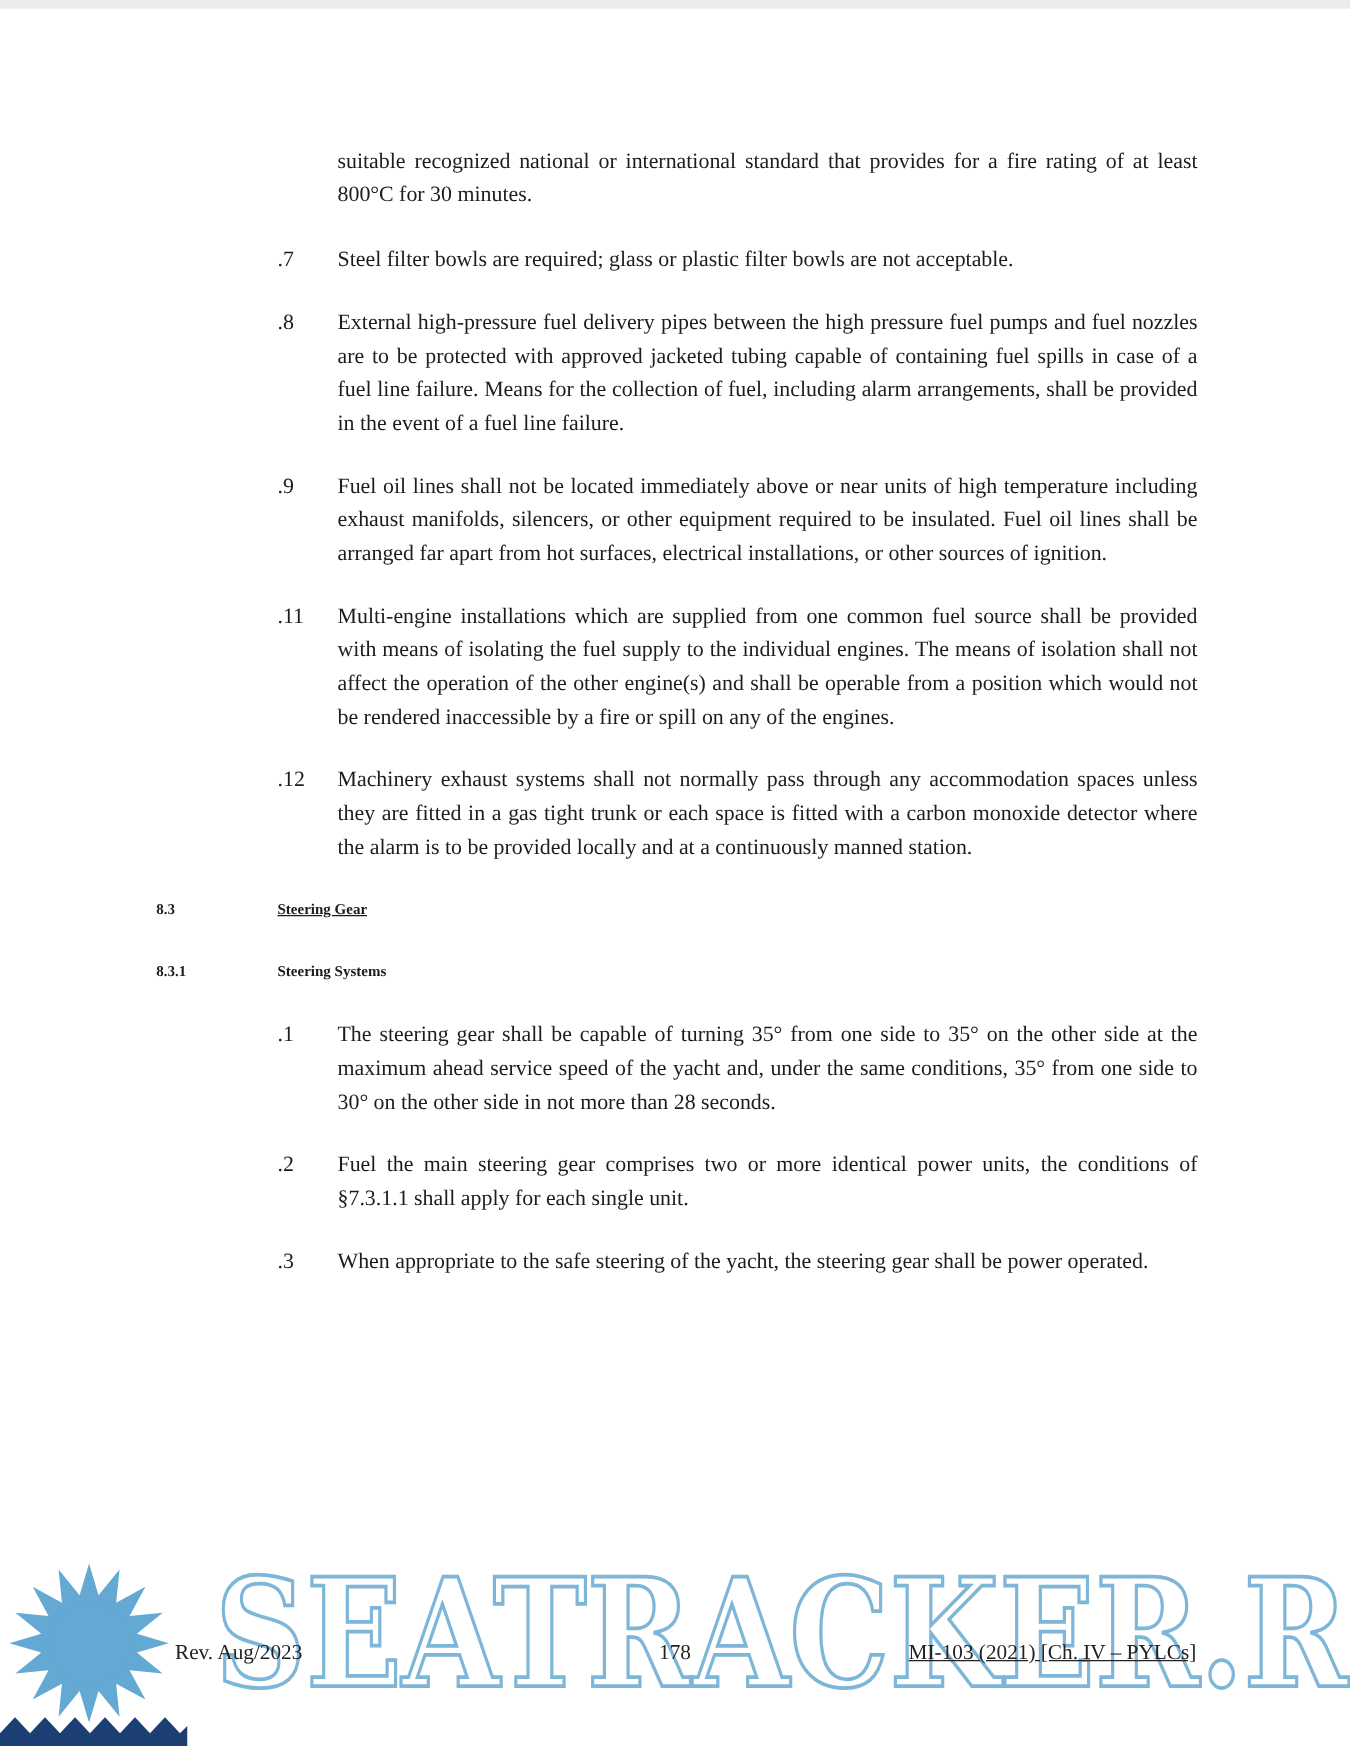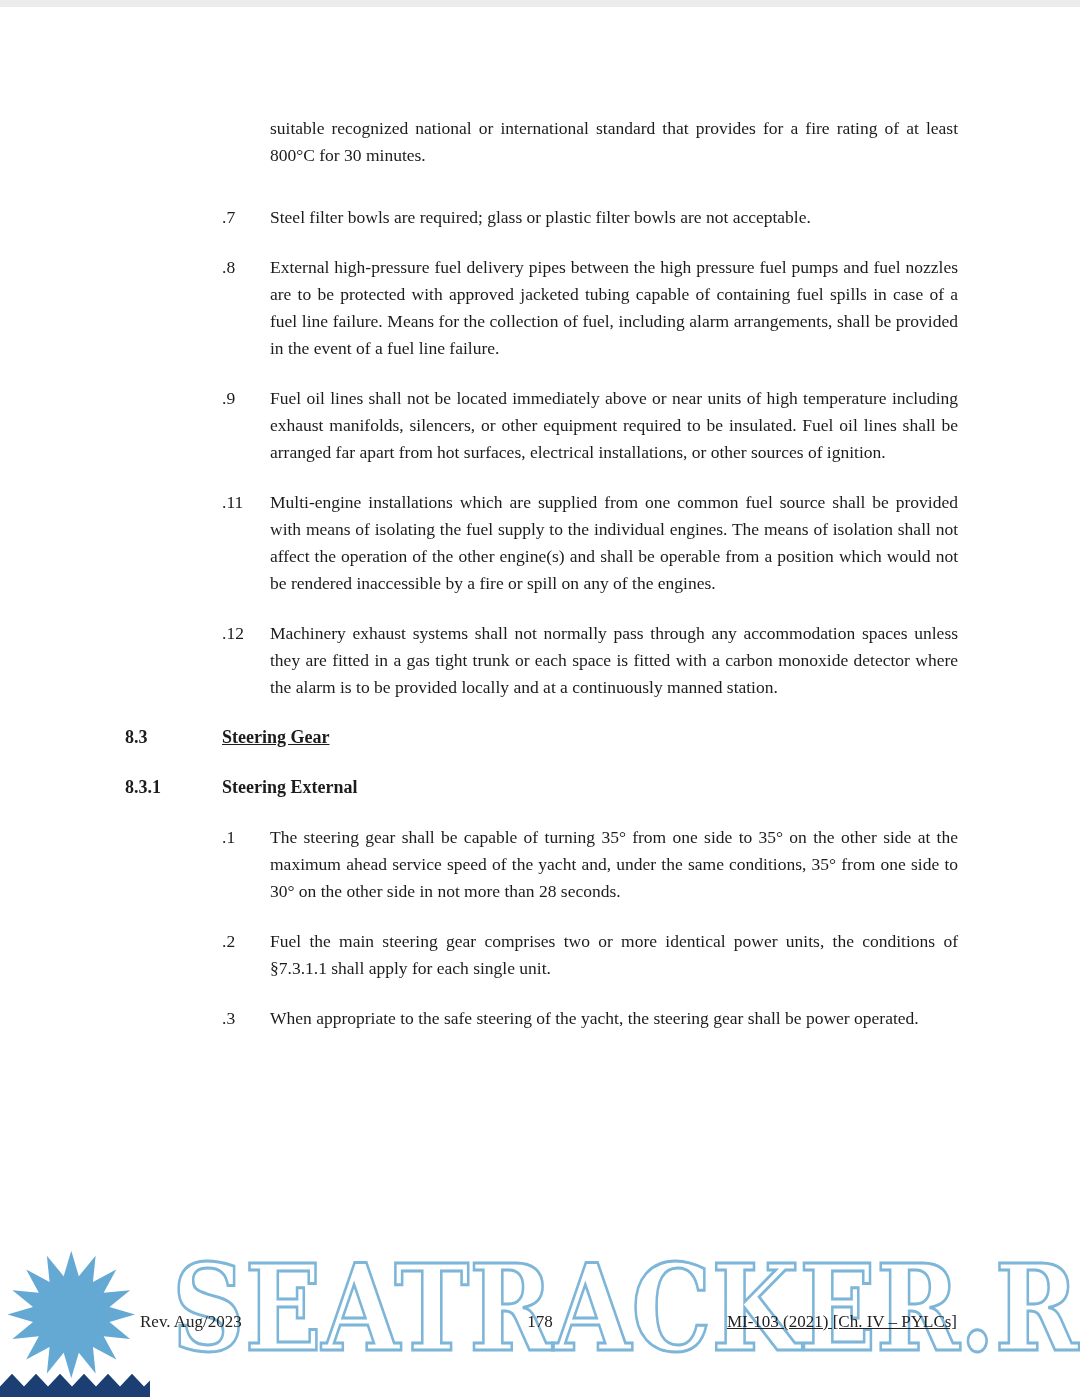--- a/index.html
+++ b/index.html
@@ -12,29 +12,29 @@
   }
   .top-edge {
     position:absolute; top:0; left:0; width:1080px; height:7px;
     background:#ececec;
   }
   .content {
     position:absolute; top:115px; left:125px; width:833px;
     font-size:17.5px; line-height:27px;
   }
   .cont-para {
-    margin-left:145px; width:688px; text-align:justify; margin-bottom:35px;
+    margin-left:145px; width:688px; text-align:justify; margin-bottom:25px;
   }
   .item {
     display:flex; margin-left:97px; margin-bottom:23px;
   }
   .item .num { flex:0 0 48px; width:48px; }
   .item .txt { width:688px; text-align:justify; }
   .heading {
-    display:flex; font-weight:bold; margin-bottom:23px; font-size:18px;
+    display:flex; font-weight:bold; margin-bottom:23px; font-size:12px;
   }
   .heading .hnum { flex:0 0 97px; width:97px; }
   .heading .htitle.u { text-decoration:underline;font-family:Liberation Serif, serif; }
   .footer {
     position:absolute; top:1312px; left:0; width:1080px; height:24px;
     font-size:17px; color:#222222; z-index:3;
   }
   .footer .f-left  { position:absolute; left:125px;margin-left:15px; }
   .footer .f-center{ position:absolute; left:50%; transform:translateX(-50%); }
   .footer .f-right { position:absolute; right:123px;text-decoration:underline; }
@@ -88,21 +88,21 @@
     <span class="txt">Machinery exhaust systems shall not normally pass through any accommodation spaces unless they are fitted in a gas tight trunk or each space is fitted with a carbon monoxide detector where the alarm is to be provided locally and at a continuously manned station.</span>
   </div>
 
   <div class="heading">
     <span class="hnum">8.3</span>
     <span class="htitle u">Steering Gear</span>
   </div>
 
   <div class="heading">
     <span class="hnum">8.3.1</span>
-    <span class="htitle">Steering External</span>
+    <span class="htitle">Steering Systems</span>
   </div>
 
   <div class="item">
     <span class="num">.1</span>
     <span class="txt">The steering gear shall be capable of turning 35° from one side to 35° on the other side at the maximum ahead service speed of the yacht and, under the same conditions, 35° from one side to 30° on the other side in not more than 28 seconds.</span>
   </div>
   <div class="item">
     <span class="num">.2</span>
     <span class="txt">Fuel the main steering gear comprises two or more identical power units, the conditions of §7.3.1.1 shall apply for each single unit.</span>
   </div>

